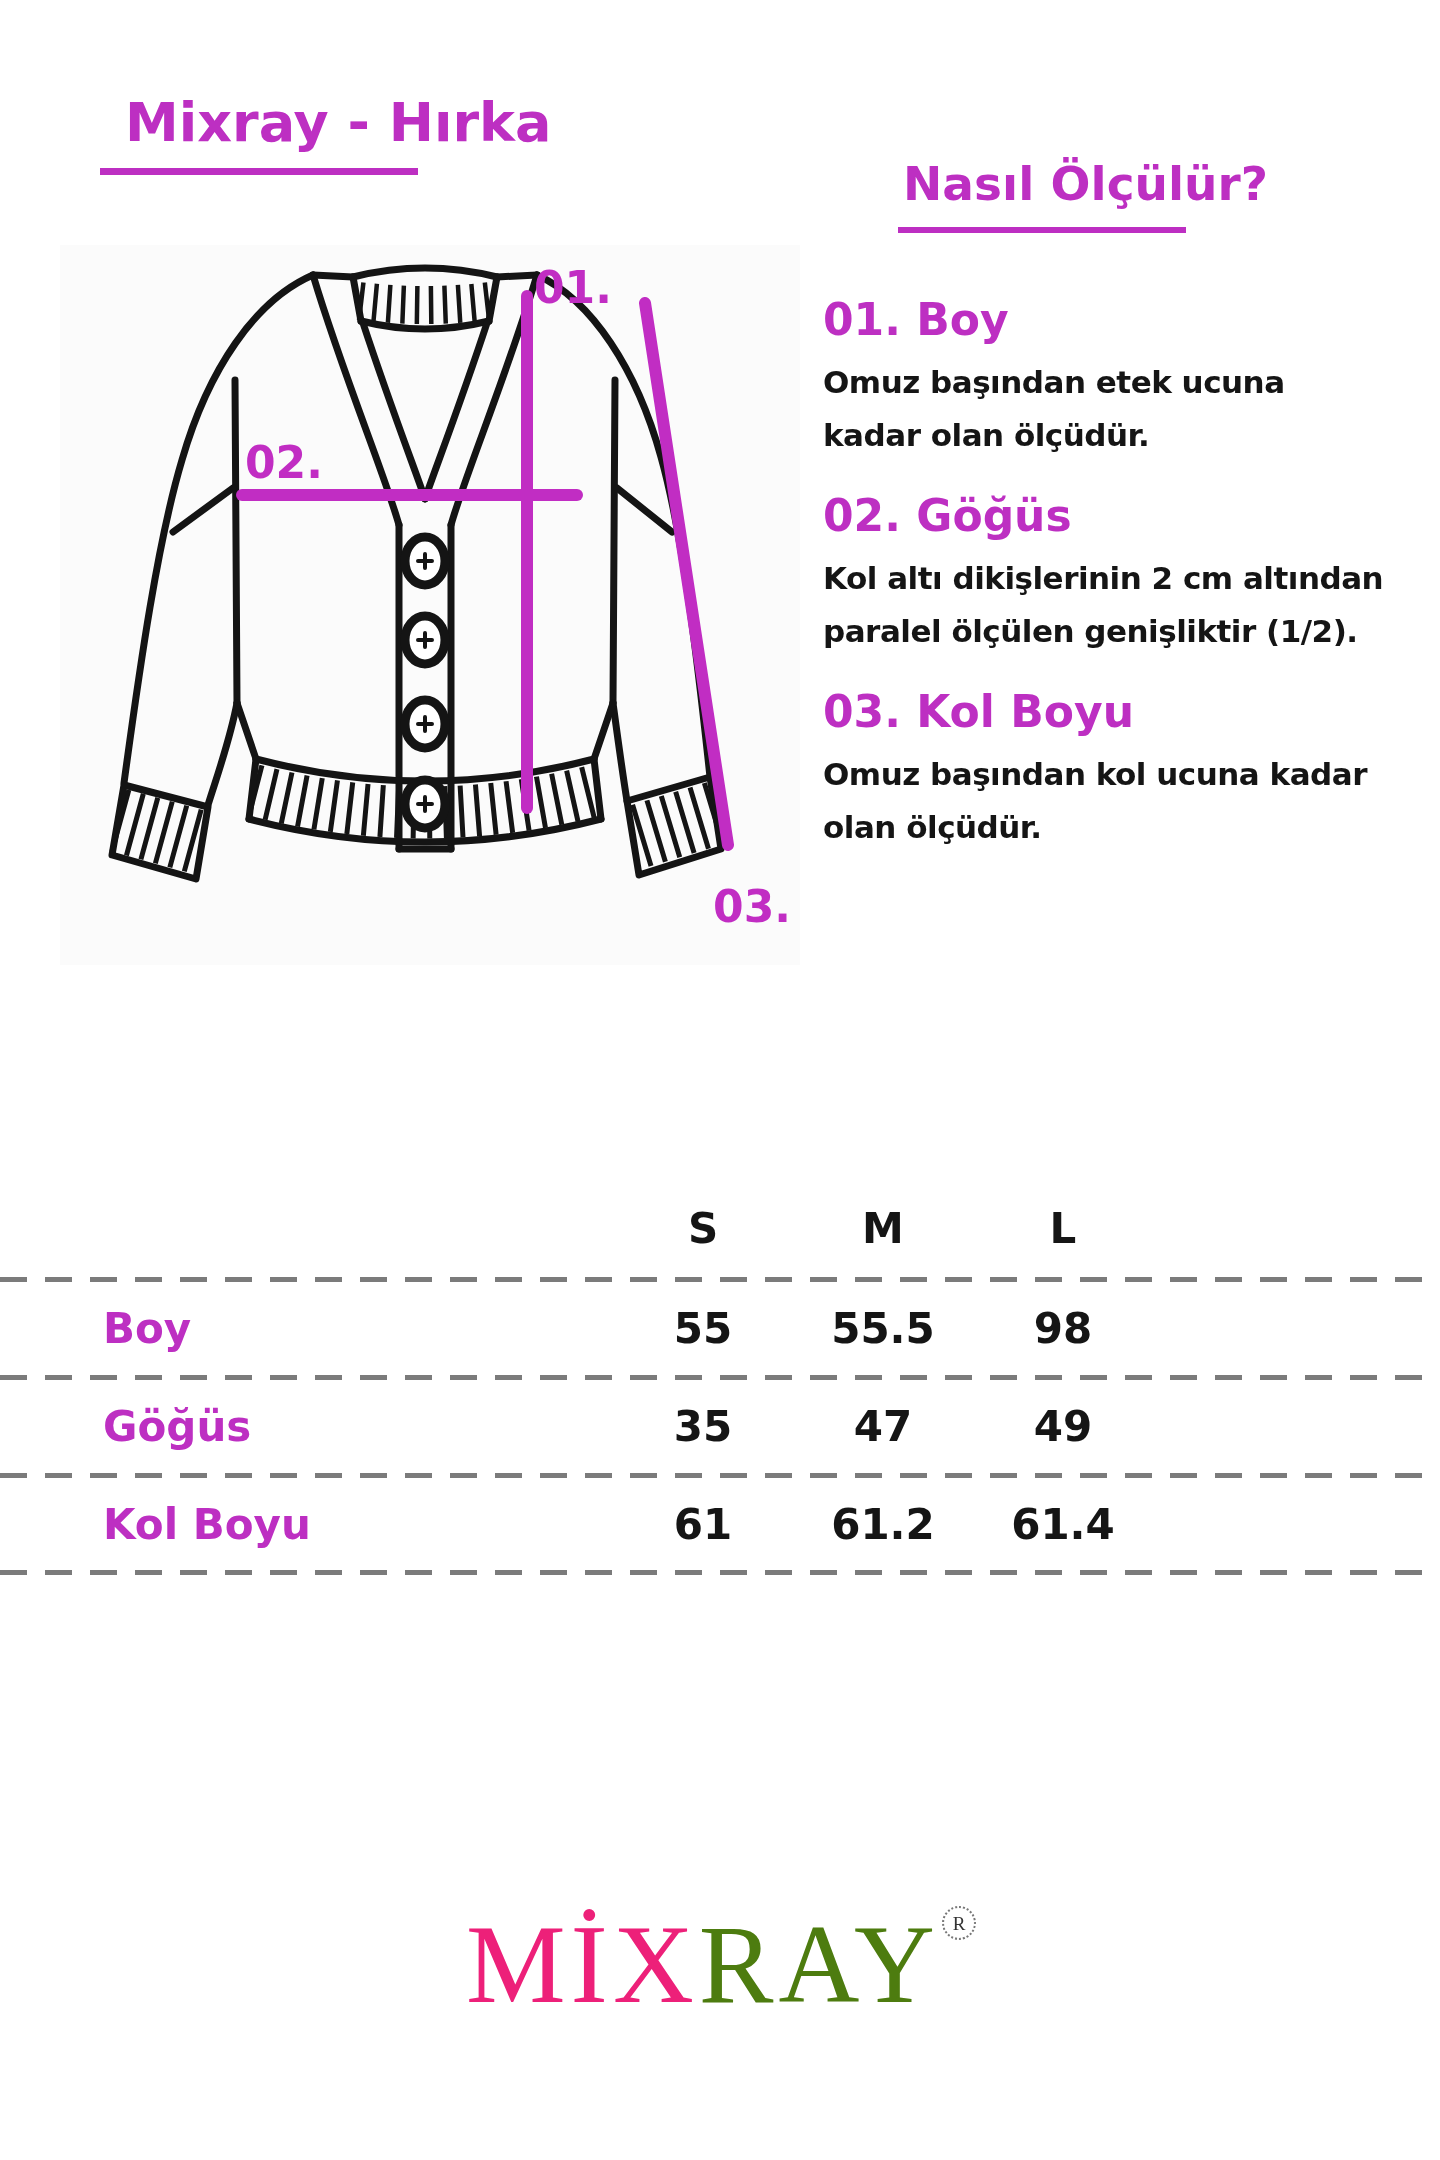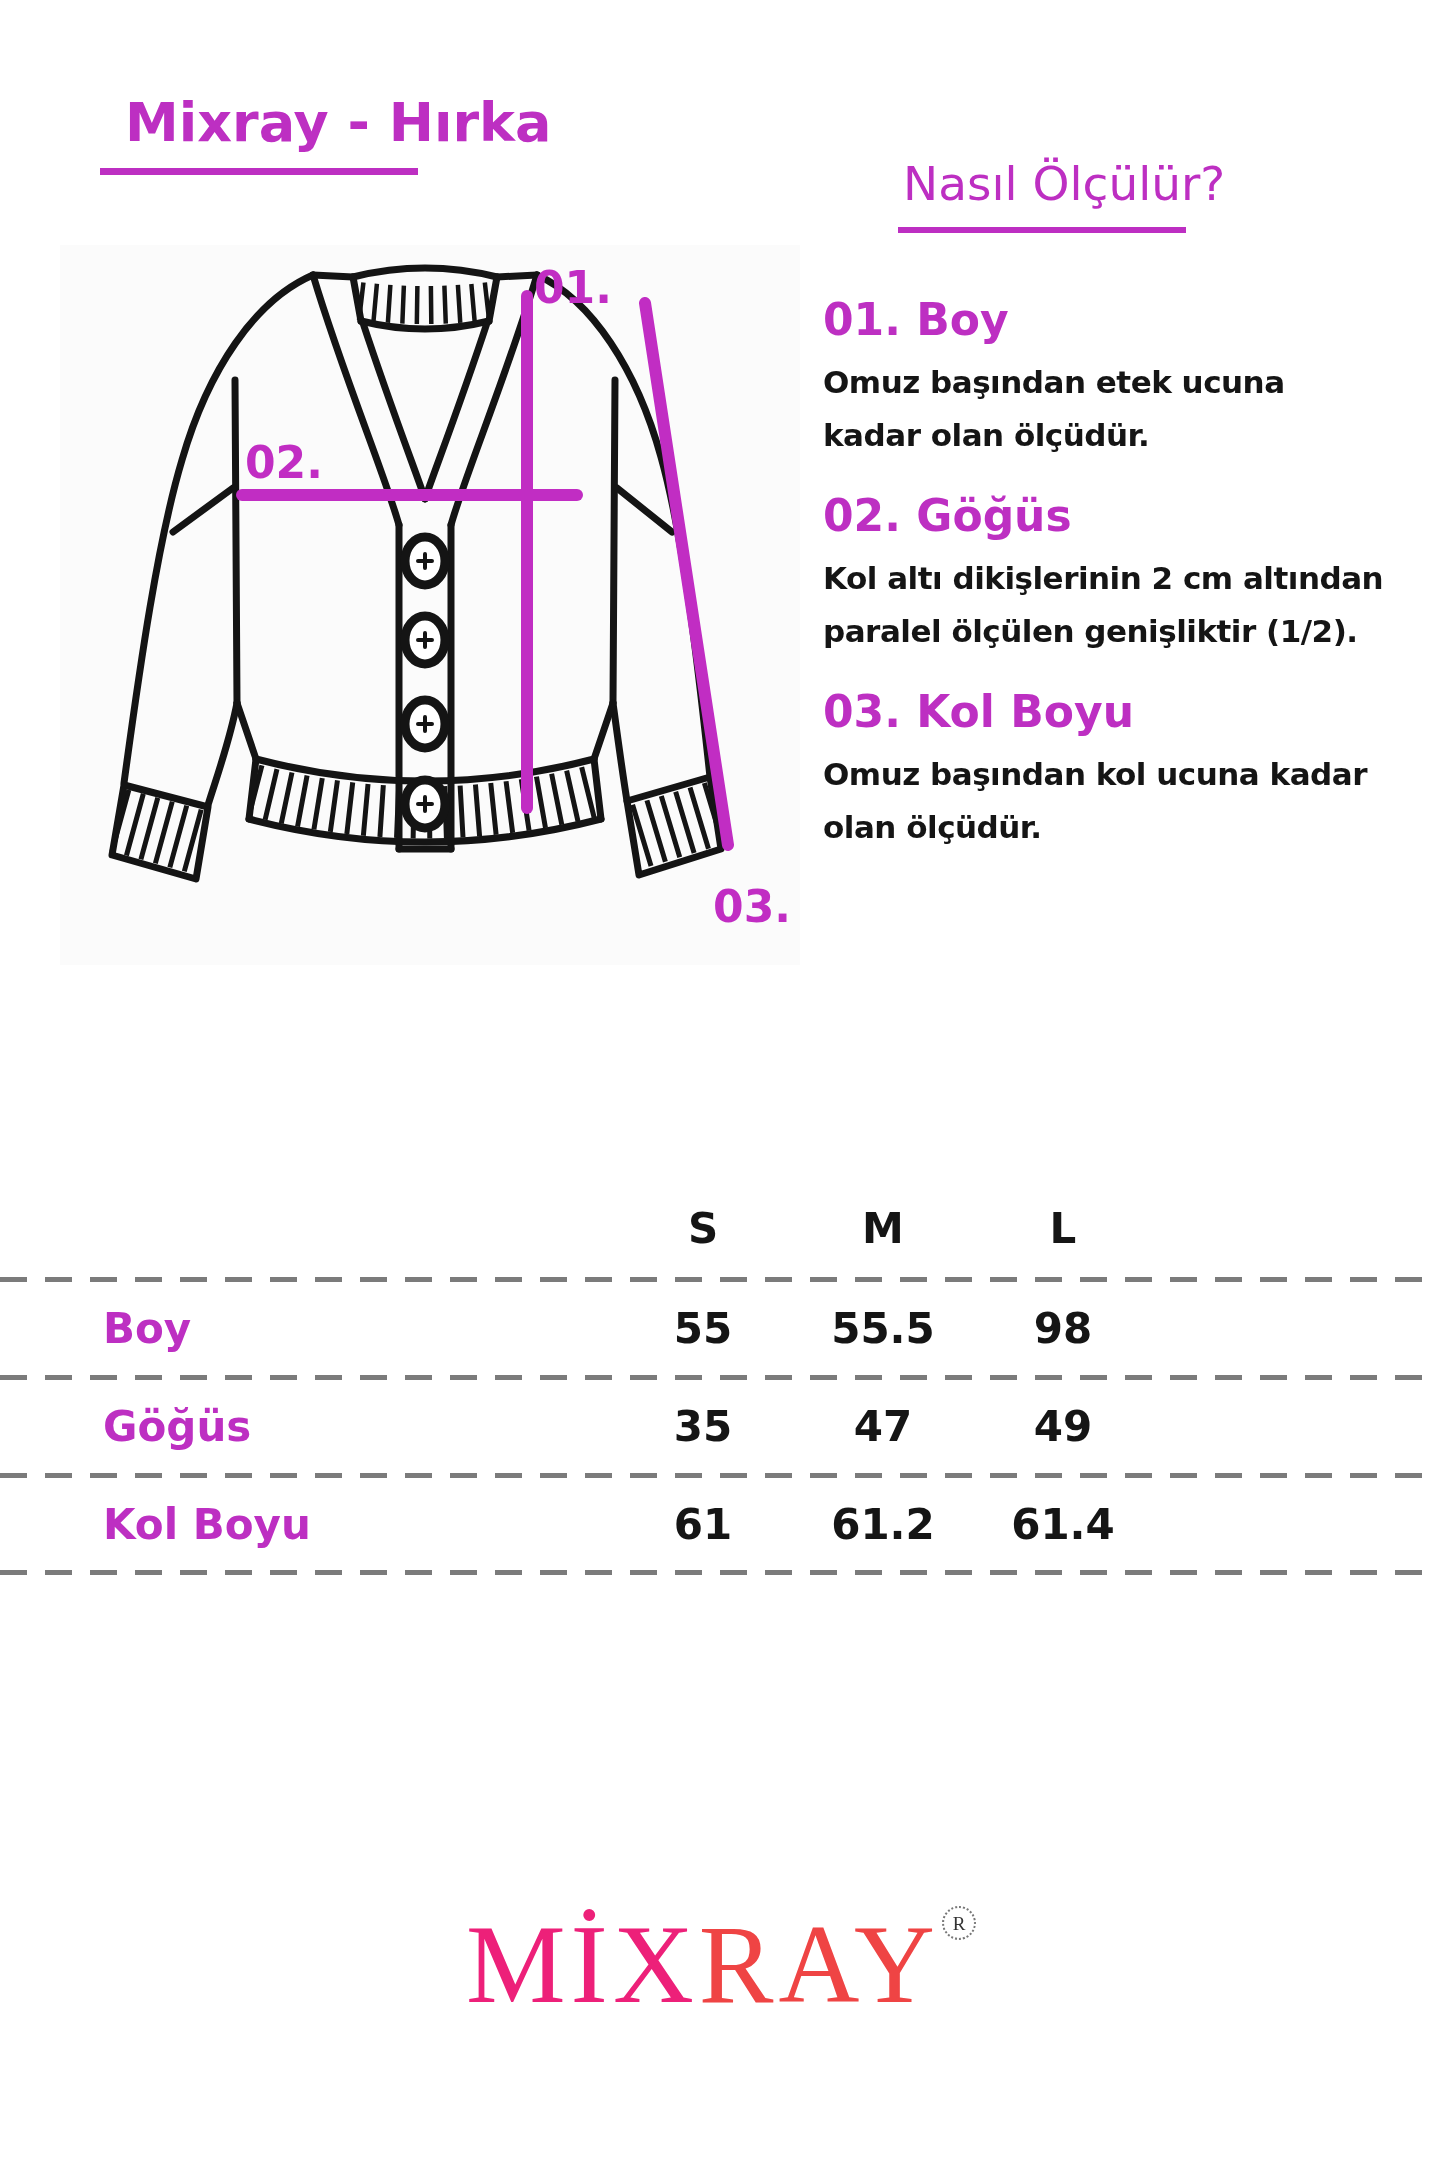--- a/index.html
+++ b/index.html
@@ -14,21 +14,21 @@
     font-size:54px;font-weight:bold;color:#bd2fc2;line-height:1.15;
     white-space:nowrap;
     margin-left:12px;
   }
   .title-rule{
     position:absolute;left:100px;top:168px;width:318px;height:7px;background:#bd2fc2;
   }
   
   .measure-heading{
     position:absolute;left:903px;top:156px;
-    font-size:47px;font-weight:normal;color:#bd2fc2;white-space:nowrap;
+    font-size:47px;font-weight:bold;color:#bd2fc2;white-space:nowrap;
   }
   .measure-rule{
     position:absolute;left:898px;top:227px;width:288px;height:6px;background:#bd2fc2;
   }
   .measure-sections{
     position:absolute;left:823px;top:296px;width:615px;
   }
   .msection h3{
     margin:0 0 12px 0;font-size:44px;line-height:48px;font-weight:bold;color:#bd2fc2;
     white-space:nowrap;
@@ -61,21 +61,21 @@
     height:5px;width:1440px;
     background:repeating-linear-gradient(90deg,#7b7b7b 0 27px,transparent 27px 45px);
   }
   
   .brand-logo{
     position:absolute;left:0;right:0;top:1908px;text-align:center;
     font-family:"Liberation Serif","DejaVu Serif",serif;
     font-size:112px;line-height:1;letter-spacing:5px;white-space:nowrap;
   }
   .logo-mix{color:#ed2079;}
-  .logo-ray{color:#ef4444;}
+  .logo-ray{color:#4d7c0f;}
   .registered-mark{
     display:inline-block;width:34px;height:34px;border:2px dotted #777;border-radius:50%;
     font-size:19px;line-height:32px;letter-spacing:0;text-align:center;color:#333;
     position:relative;top:-72px;left:2px;box-sizing:border-box;
     font-family:"Liberation Serif","DejaVu Serif",serif;
   }
 </style>
 </head>
 <body>
 

